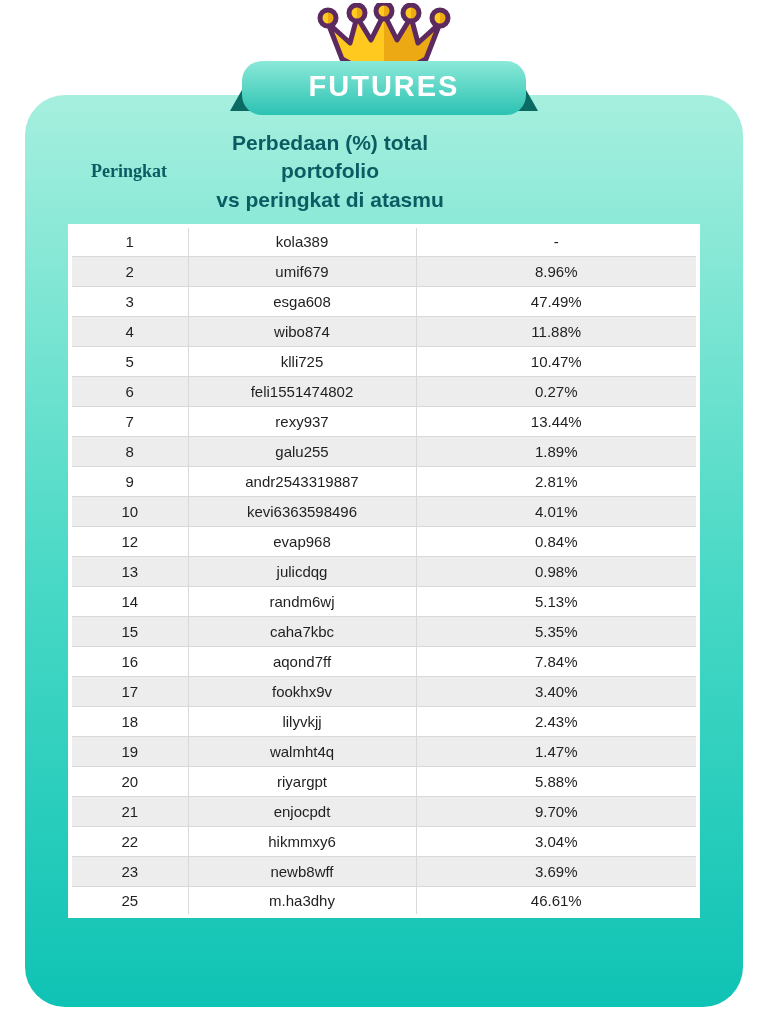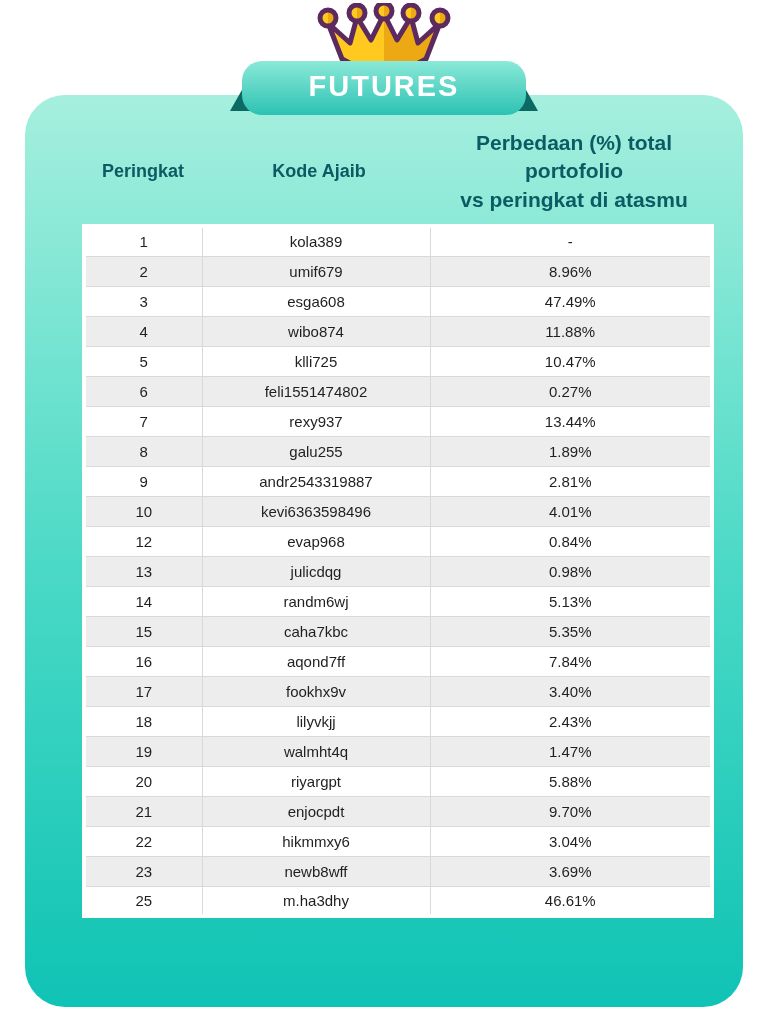--- a/index.html
+++ b/index.html
@@ -16,21 +16,20 @@
   }
 
   .card {
     position: absolute;
     left: 25px;
     top: 95px;
     width: 718px;
     height: 912px;
     border-radius: 40px;
     background: linear-gradient(180deg, #A6EFDE 0%, #4AD9C6 52%, #0FC3B4 100%);
-    padding-left: 14px;
   }
 
   .crown-wrap {
     position: absolute;
     left: 50%;
     top: -92px;
     transform: translateX(-50%);
     width: 150px;
     height: 80px;
   }
@@ -60,21 +59,21 @@
     display: flex;
     align-items: center;
     margin: 0 0 0 43px;
     padding-top: 34px;
     width: 632px;
     min-height: 58px;
     color: #0B5B63;
     font-weight: bold;
     text-align: center;
   }
-  .col-h1 { width: 122px; font-size: 18px; }
+  .col-h1 { width: 122px; font-size: 18px; font-family: Liberation Serif, serif; }
   .col-h2 { width: 230px; font-size: 18px; }
   .col-h3 { width: 280px; font-size: 21px; line-height: 1.35; }
   .col-h3 span { display: block; }
 
   table.board {
     margin: 10px 0 0 43px;
     width: 632px;
     border-collapse: collapse;
     table-layout: fixed;
     background: #ffffff;
@@ -132,21 +131,20 @@
         </defs>
         <polygon points="32,6 6,52 32,52" fill="#0C6A64"></polygon>
         <polygon points="288,6 314,52 288,52" fill="#0C6A64"></polygon>
         <rect x="18" y="2" width="284" height="54" rx="20" fill="url(#ribg)"></rect>
       </svg>
       <div class="banner-title">FUTURES</div>
     </div>
 
     <div class="col-headers">
       <div class="col-h1">Peringkat</div>
-      <div class="col-h2">Kode Ajaib</div>
       <div class="col-h3">
         <span>Perbedaan (%) total portofolio</span>
         <span>vs peringkat di atasmu</span>
       </div>
     </div>
 
     <table class="board">
       <colgroup>
         <col class="w-rank">
         <col class="w-code">

